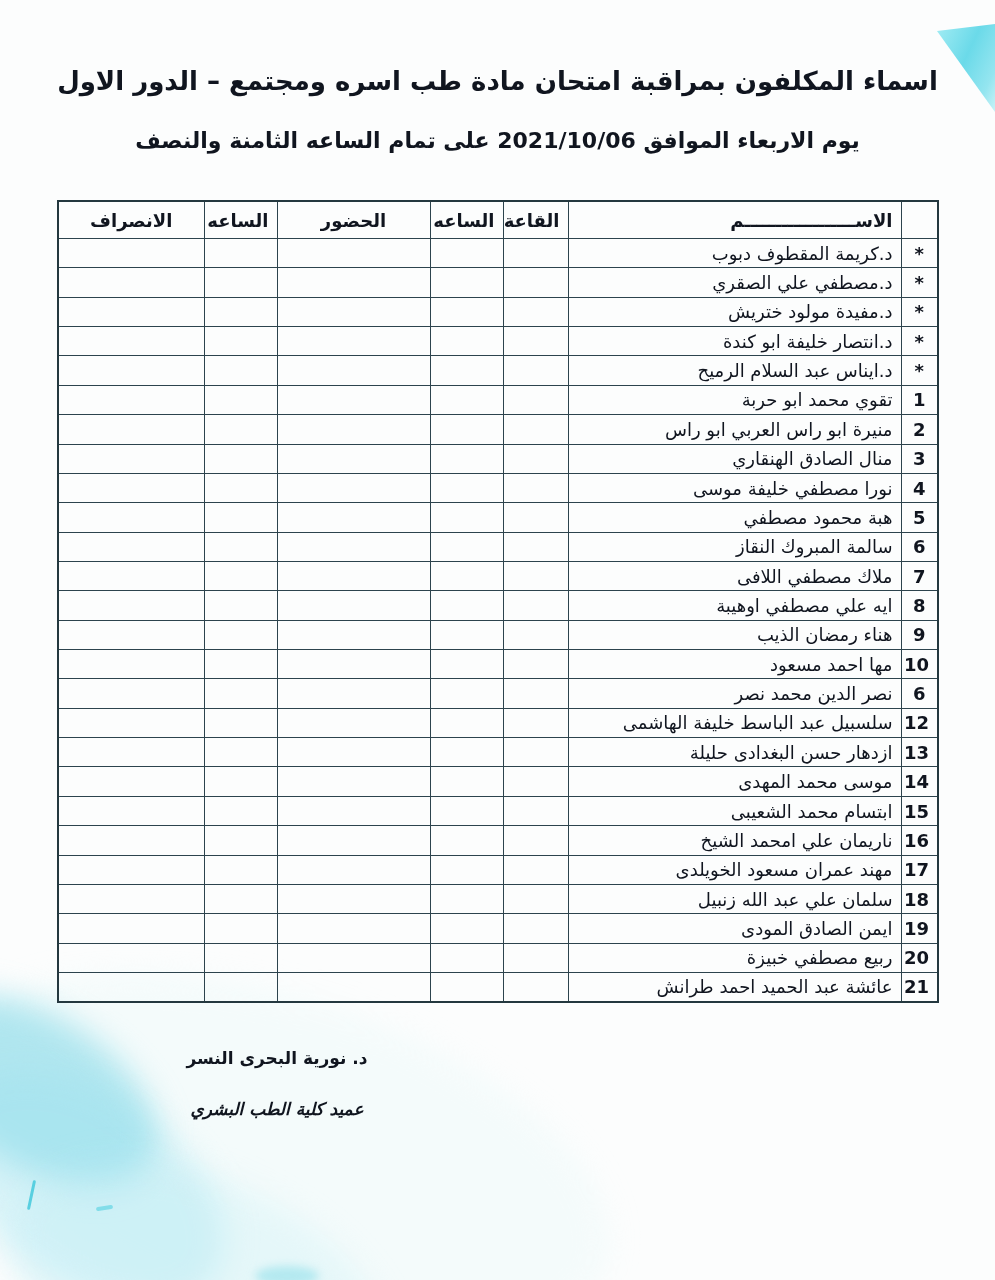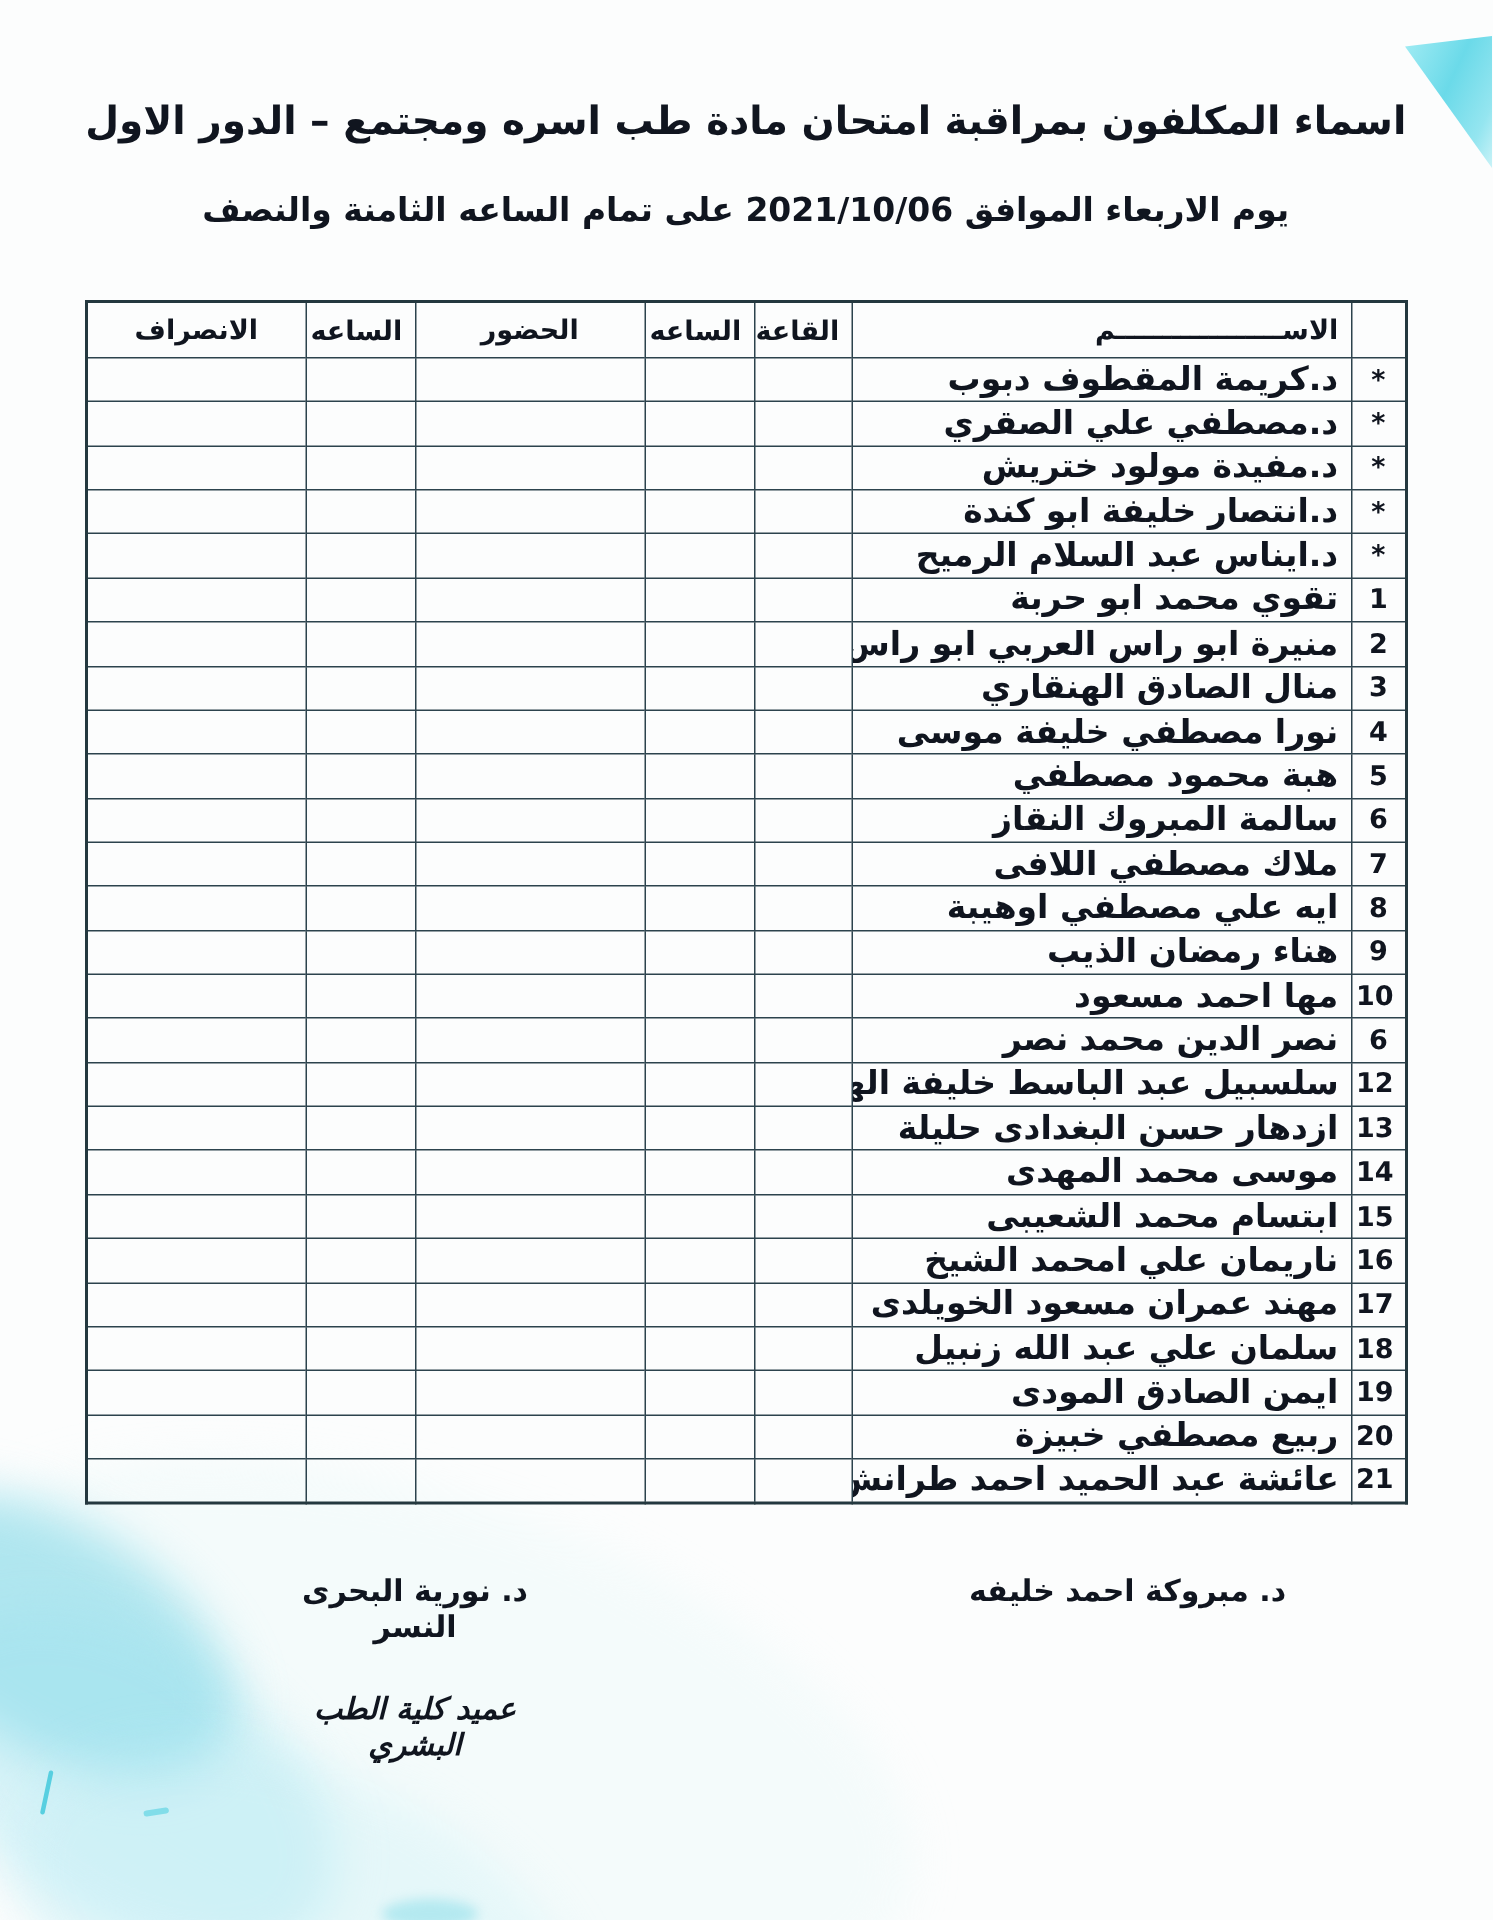--- a/index.html
+++ b/index.html
@@ -40,25 +40,25 @@
   table.roster th,table.roster td{
     border:1.6px solid #2c434d;
     padding:0 8px;overflow:hidden;white-space:nowrap;
   }
   table.roster{border:2px solid #24383f;}
   table.roster thead th{height:36px;font-size:18px;font-weight:bold;}
   th.h-name{text-align:right;padding-right:14px;}
   th.h-hall,th.h-hour{text-align:center;padding:0 2px;}
   th.h-att,th.h-dep{text-align:center;}
   td.c-marker{text-align:center;font-size:18px;font-weight:bold;padding:0 2px;}
-  td.c-name{text-align:right;font-size:22px;font-weight:bold;}
+  td.c-name{text-align:right;font-size:18px;font-weight:normal;}
   tbody tr{height:29px;}
 
   
-  .sig{position:absolute;text-align:center;font-weight:bold;font-size:20px;}
+  .sig{position:absolute;text-align:center;font-weight:bold;font-size:17px;}
   .sig .sig-name{display:block;}
   .sig .sig-title{display:block;margin-top:31px;font-style:italic;}
   .sig-right{top:1048px;left:613px;width:278px;}
   .sig-left{top:1048px;left:178px;width:198px;}
 </style>
 </head>
 <body>
 
 <div class="page">
 
@@ -354,20 +354,19 @@
       <td class="c-empty"></td>
       <td class="c-empty"></td>
       <td class="c-empty"></td>
       <td class="c-empty"></td>
       <td class="c-empty"></td>
     </tr>
   </tbody>
   </table>
 
   <div class="sig sig-right">
-    <span class="sig-name">د. مبروكة احمد خليفه</span>
   </div>
   <div class="sig sig-left">
     <span class="sig-name">د. نورية البحرى النسر</span>
     <span class="sig-title">عميد كلية الطب البشري</span>
   </div>
 
 </div>
 
 </body></html>

